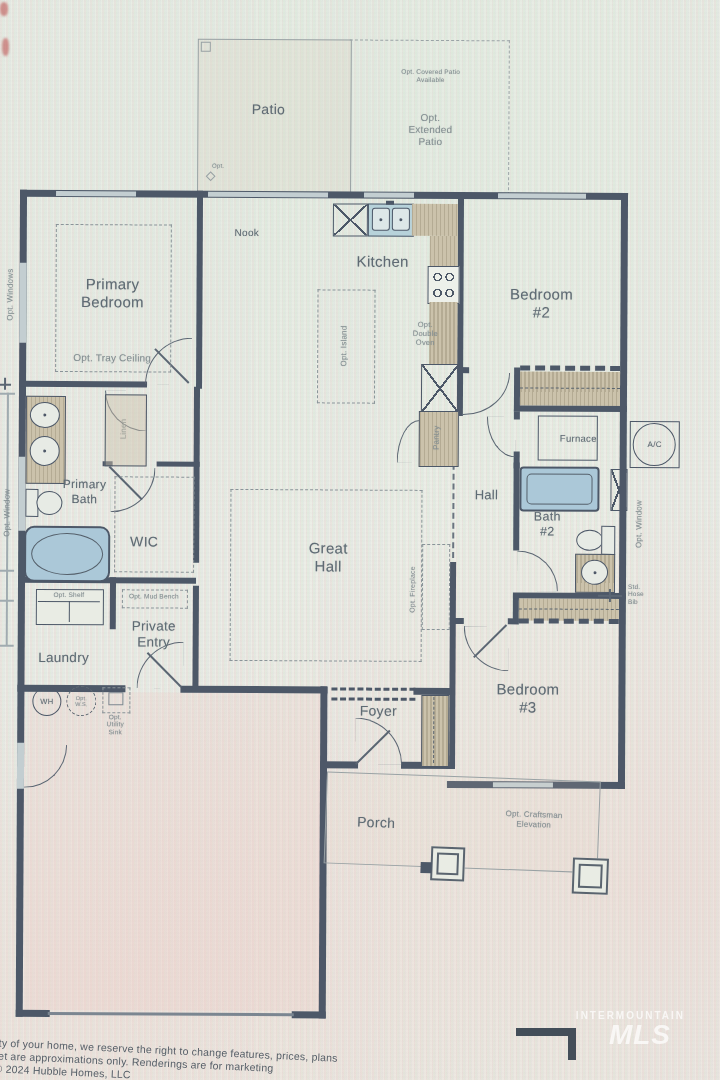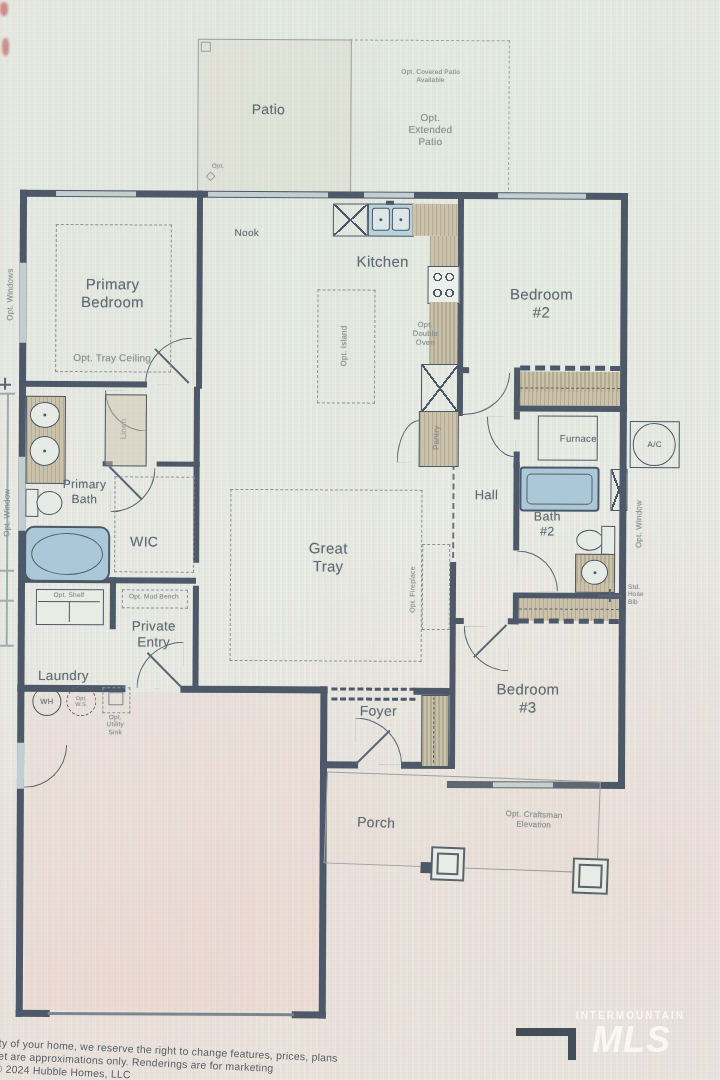--- a/index.html
+++ b/index.html
@@ -252,37 +252,37 @@
   <div class="v lbl opt" style="left:4px;top:246px;width:14px;height:98px;font-size:8px;">Opt. Windows</div>
   <div class="v lbl opt" style="left:2px;top:468px;width:14px;height:90px;font-size:8px;">Opt. Window</div>
   <div class="v lbl opt" style="left:634px;top:474px;width:14px;height:95px;font-size:8px;">Opt. Window</div>
   <div class="lbl" style="left:52px;top:477px;width:68px;font-size:12px;">Primary
 Bath</div>
   <div class="lbl" style="left:114px;top:533px;width:64px;font-size:14px;">WIC</div>
   <div class="lbl" style="left:464px;top:485px;width:48px;font-size:13px;">Hall</div>
   <div class="lbl" style="left:523px;top:507px;width:52px;font-size:12.5px;">Bath
 #2</div>
   <div class="lbl" style="left:288px;top:538px;width:84px;font-size:15px;">Great
-Tray</div>
-  <div class="lbl" style="left:27px;top:668px;width:78px;font-size:13.5px;">Laundry</div>
+Hall</div>
+  <div class="lbl" style="left:27px;top:650px;width:78px;font-size:13.5px;">Laundry</div>
   <div class="lbl" style="left:118px;top:618px;width:76px;font-size:13.5px;">Private
 Entry</div>
   <div class="lbl" style="left:351px;top:701px;width:60px;font-size:14px;">Foyer</div>
   <div class="lbl" style="left:488px;top:678px;width:85px;font-size:15px;">Bedroom
 #3</div>
 
 </div>
 
 <div class="artifact-red" style="left:0;top:2px;width:8px;height:14px;"></div>
 <div class="artifact-red" style="left:2px;top:38px;width:7px;height:18px;"></div>
 <div class="frame" style="left:516px;top:1028px;width:60px;height:8px;"></div>
 <div class="frame" style="left:568px;top:1028px;width:8px;height:32px;"></div>
 
 <div class="wm" style="left:525px;top:1010px;width:160px;">
   <div style="font-size:10px;letter-spacing:2px;">INTERMOUNTAIN</div>
-  <div style="font-size:36px;font-style:italic;letter-spacing:1px;margin-top:-2px;margin-right:14px;">MLS</div>
+  <div style="font-size:28px;font-style:italic;letter-spacing:1px;margin-top:-2px;margin-right:14px;">MLS</div>
 </div>
 
 <div style="position:absolute;left:-10px;top:1036px;width:560px;transform:rotate(2.6deg);transform-origin:0 0;color:#565f68;font-size:10.5px;line-height:13px;letter-spacing:0.2px;">
   <div style="padding-left:4px;">lity of your home, we reserve the right to change features, prices, plans</div>
   <div>feet are approximations only. Renderings are for marketing</div>
   <div style="padding-left:6px;">© 2024 Hubble Homes, LLC</div>
 </div>
 
 </body></html>

